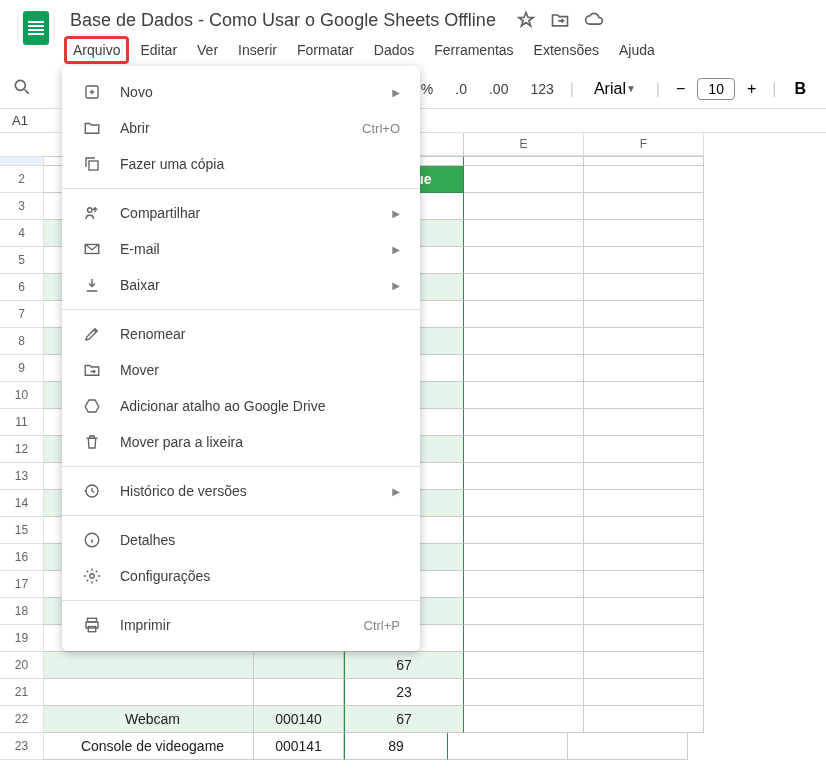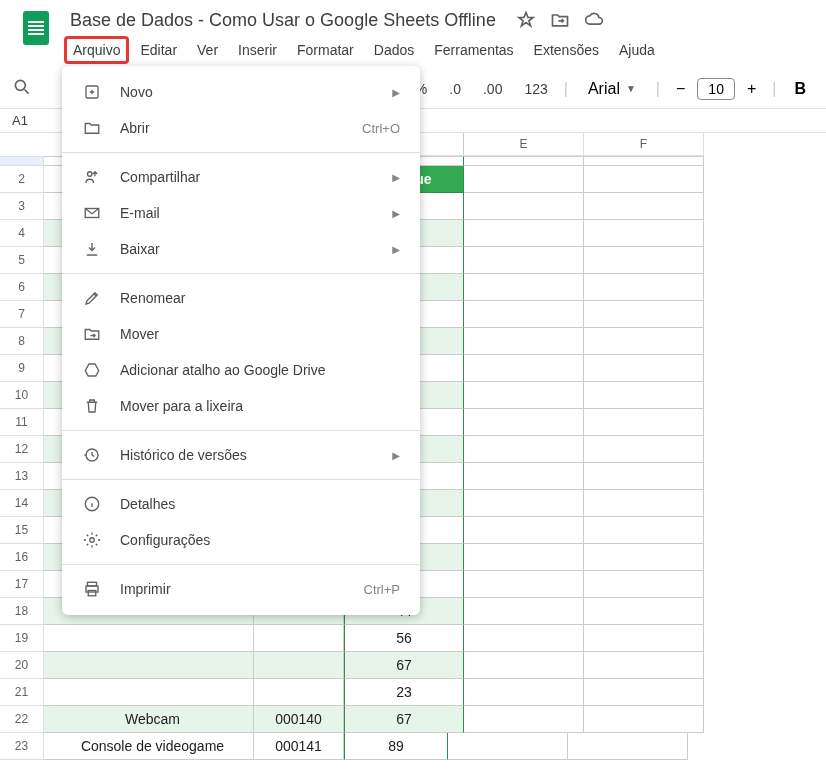--- a/index.html
+++ b/index.html
@@ -17,21 +17,21 @@
 
 .menubar { display: flex; gap: 2px; margin-top: 2px; }
 .menubar-item { padding: 6px 9px; font-size: 14px; color: #3c4043; cursor: pointer; border-radius: 4px; }
 .menubar-item.highlighted { border: 3px solid #e53935; padding: 3px 6px; }
 
 .toolbar { display: flex; align-items: center; padding: 6px 12px; gap: 10px; border-bottom: 1px solid #e0e0e0; margin-top: 6px; }
 .toolbar .search-icon { width: 20px; height: 20px; stroke: #5f6368; fill: none; stroke-width: 2; }
 .toolbar .spacer { flex: 1; }
 .toolbar-text { font-size: 14px; color: #3c4043; }
 .toolbar-btn { padding: 4px 6px; cursor: pointer; }
-.font-select { display: flex; align-items: center; gap: 6px; padding: 4px 10px; border-radius: 4px; cursor: pointer; }
+.font-select { display: flex; align-items: center; gap: 0; padding: 4px 10px; border-radius: 4px; cursor: pointer; }
 .font-size-group { display: flex; align-items: center; gap: 6px; }
 .font-size-box { border: 1px solid #888; border-radius: 4px; padding: 2px 10px; font-size: 14px; }
 .bold { font-weight: bold; font-size: 16px; padding: 0 8px; }
 
 .namebox { padding: 4px 12px; font-size: 13px; color: #3c4043; border-bottom: 1px solid #e0e0e0; }
 
 .sheet { position: relative; }
 .col-headers { display: flex; margin-left: 44px; }
 .col-header { width: 120px; text-align: center; font-size: 12px; color: #5f6368; padding: 4px 0; border-right: 1px solid #e0e0e0; border-bottom: 1px solid #e0e0e0; background: #fff; }
 .col-header:first-child { border-left: 1px solid #e0e0e0; }
@@ -336,20 +336,29 @@
     </div>
     <div class="menu-item">
       <span class="mi-icon">
         <svg viewBox="0 0 24 24">
           <path d="M3 6h6l2 2h10v11H3z"></path>
         </svg>
       </span>
       <span>Abrir</span>
       <span class="mi-shortcut">Ctrl+O</span>
     </div>
+    <div class="menu-item">
+      <span class="mi-icon">
+        <svg viewBox="0 0 24 24">
+          <rect x="8" y="8" width="12" height="12"></rect>
+          <path d="M4 16V4h12"></path>
+        </svg>
+      </span>
+      <span>Fazer uma cópia</span>
+    </div>
     <div class="menu-divider"></div>
     <div class="menu-item">
       <span class="mi-icon">
         <svg viewBox="0 0 24 24">
           <circle cx="9" cy="8" r="3"></circle>
           <path d="M4 20c0-3 2-5 5-5s5 2 5 5M16 11v-6m-3 3 3-3 3 3"></path>
         </svg>
       </span>
       <span>Compartilhar</span>
       <span class="mi-arrow">▶</span>

